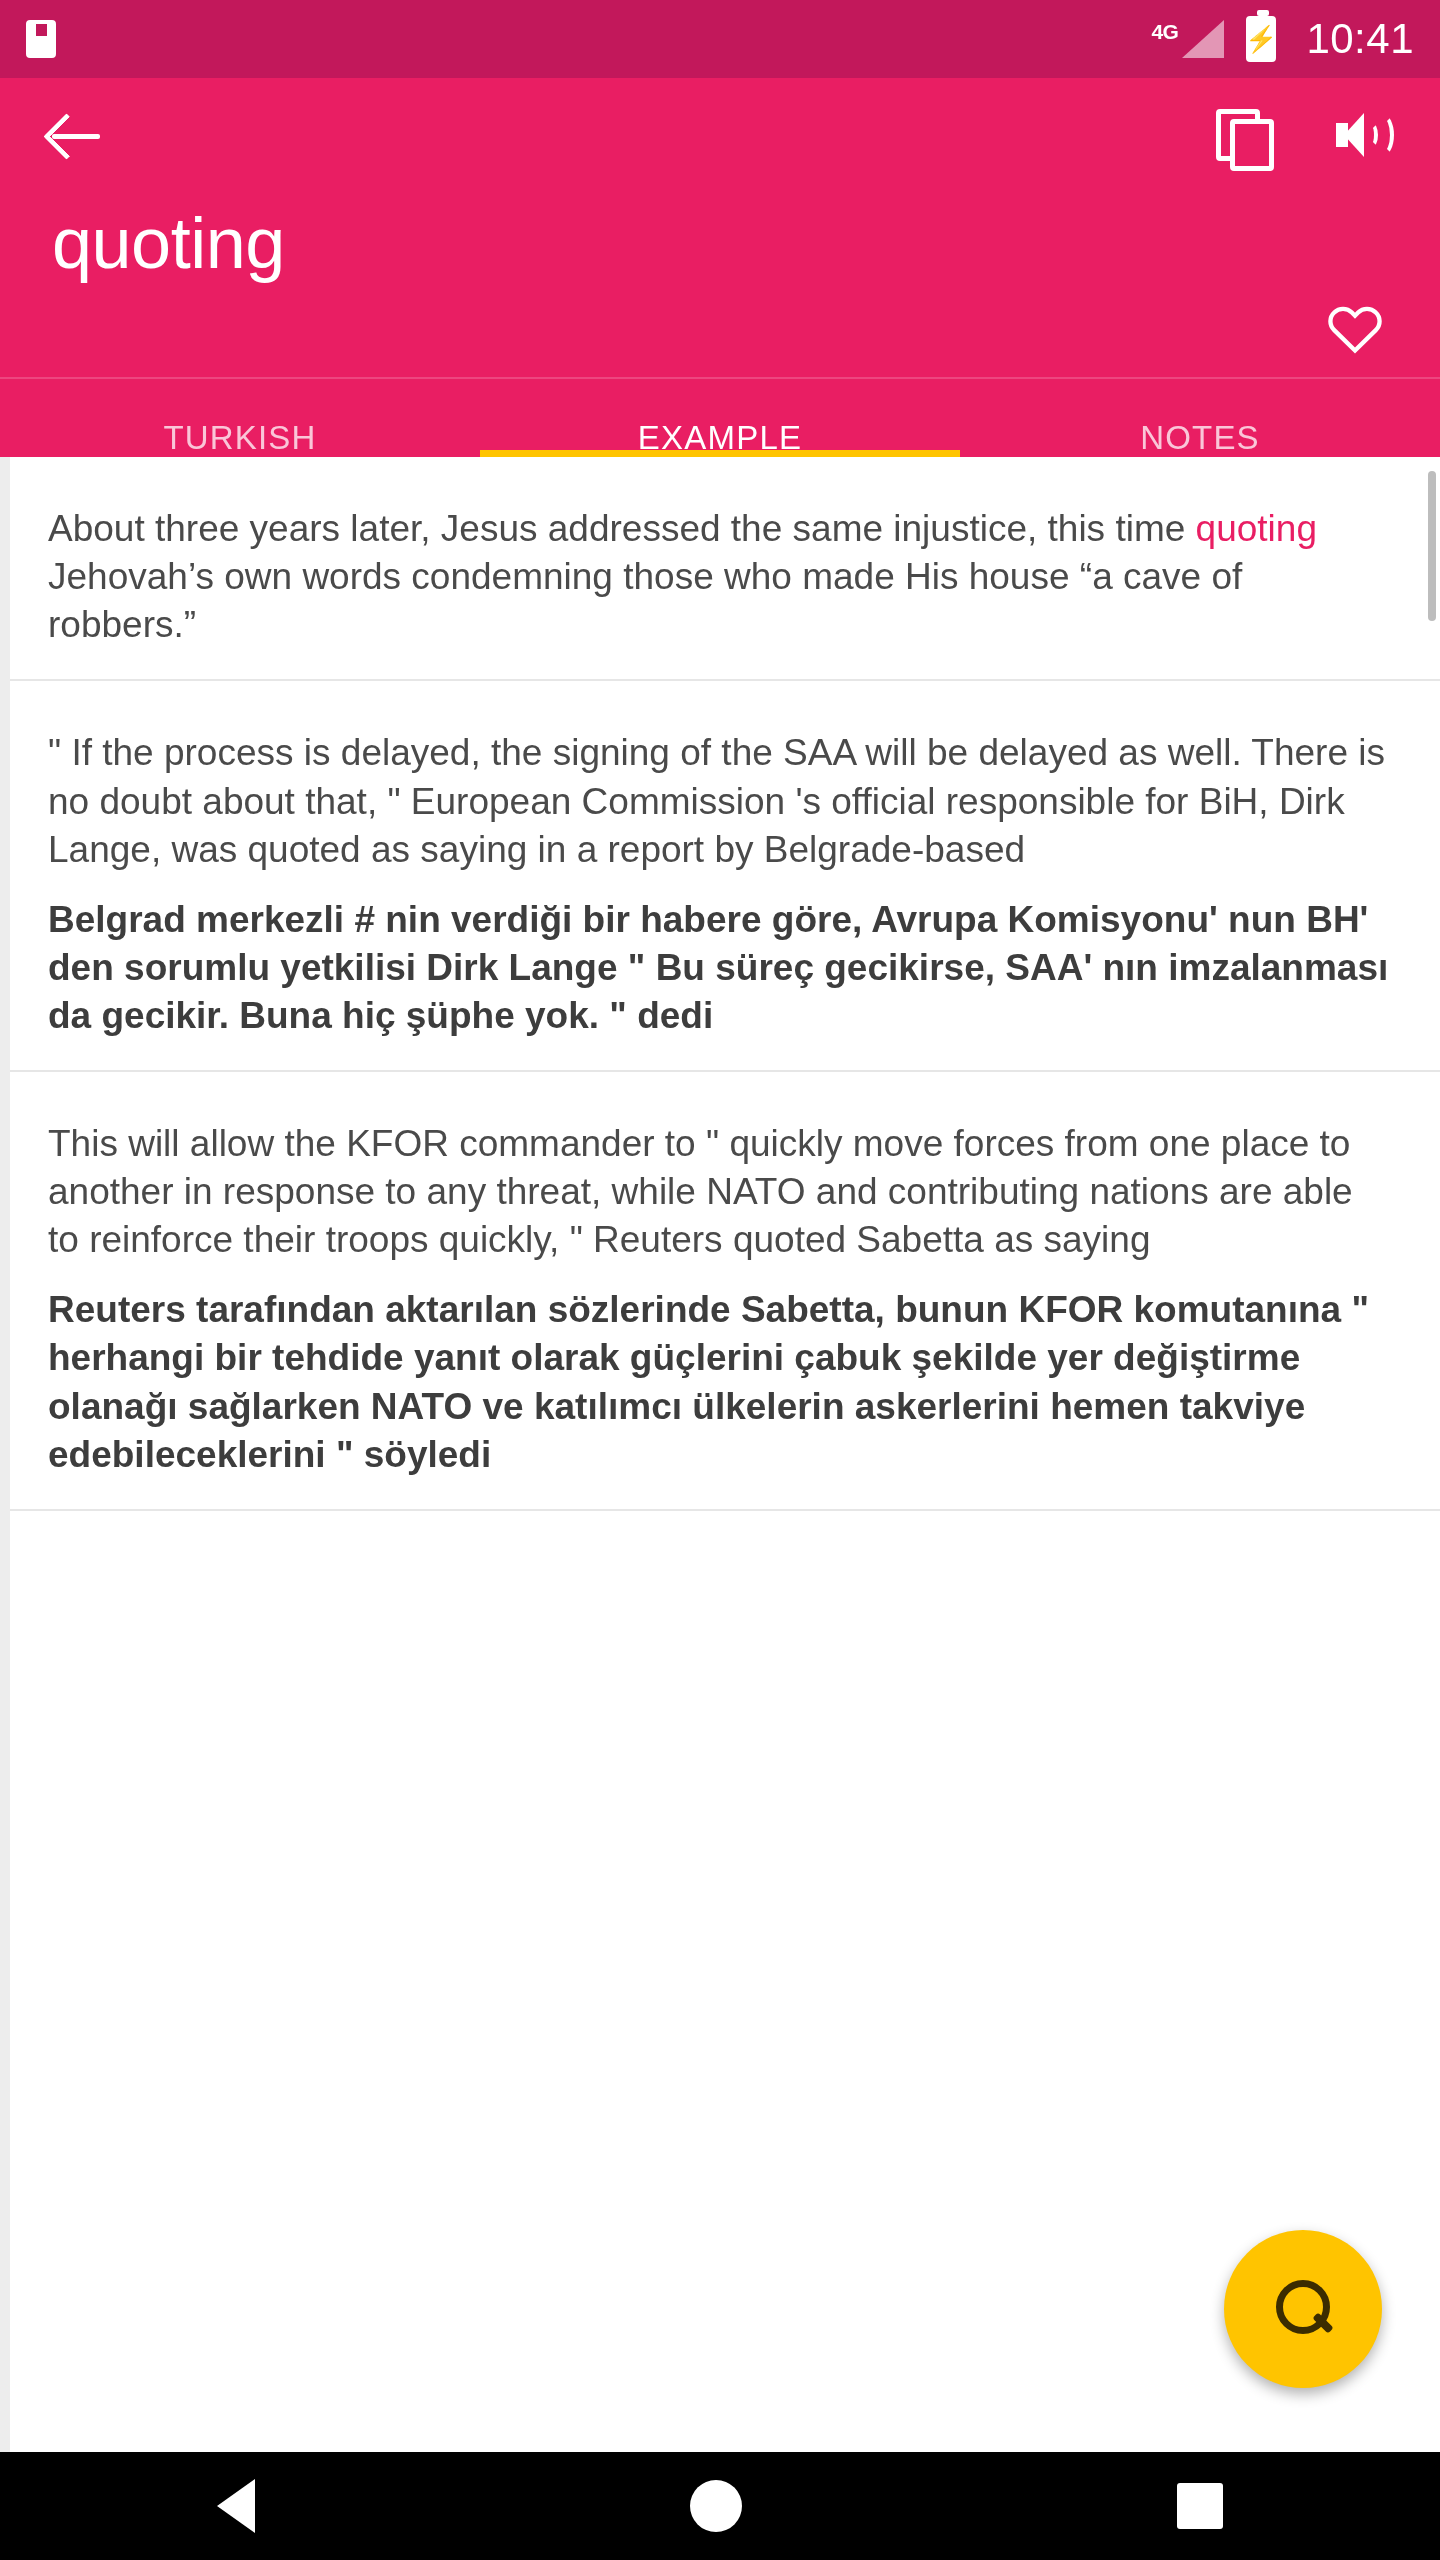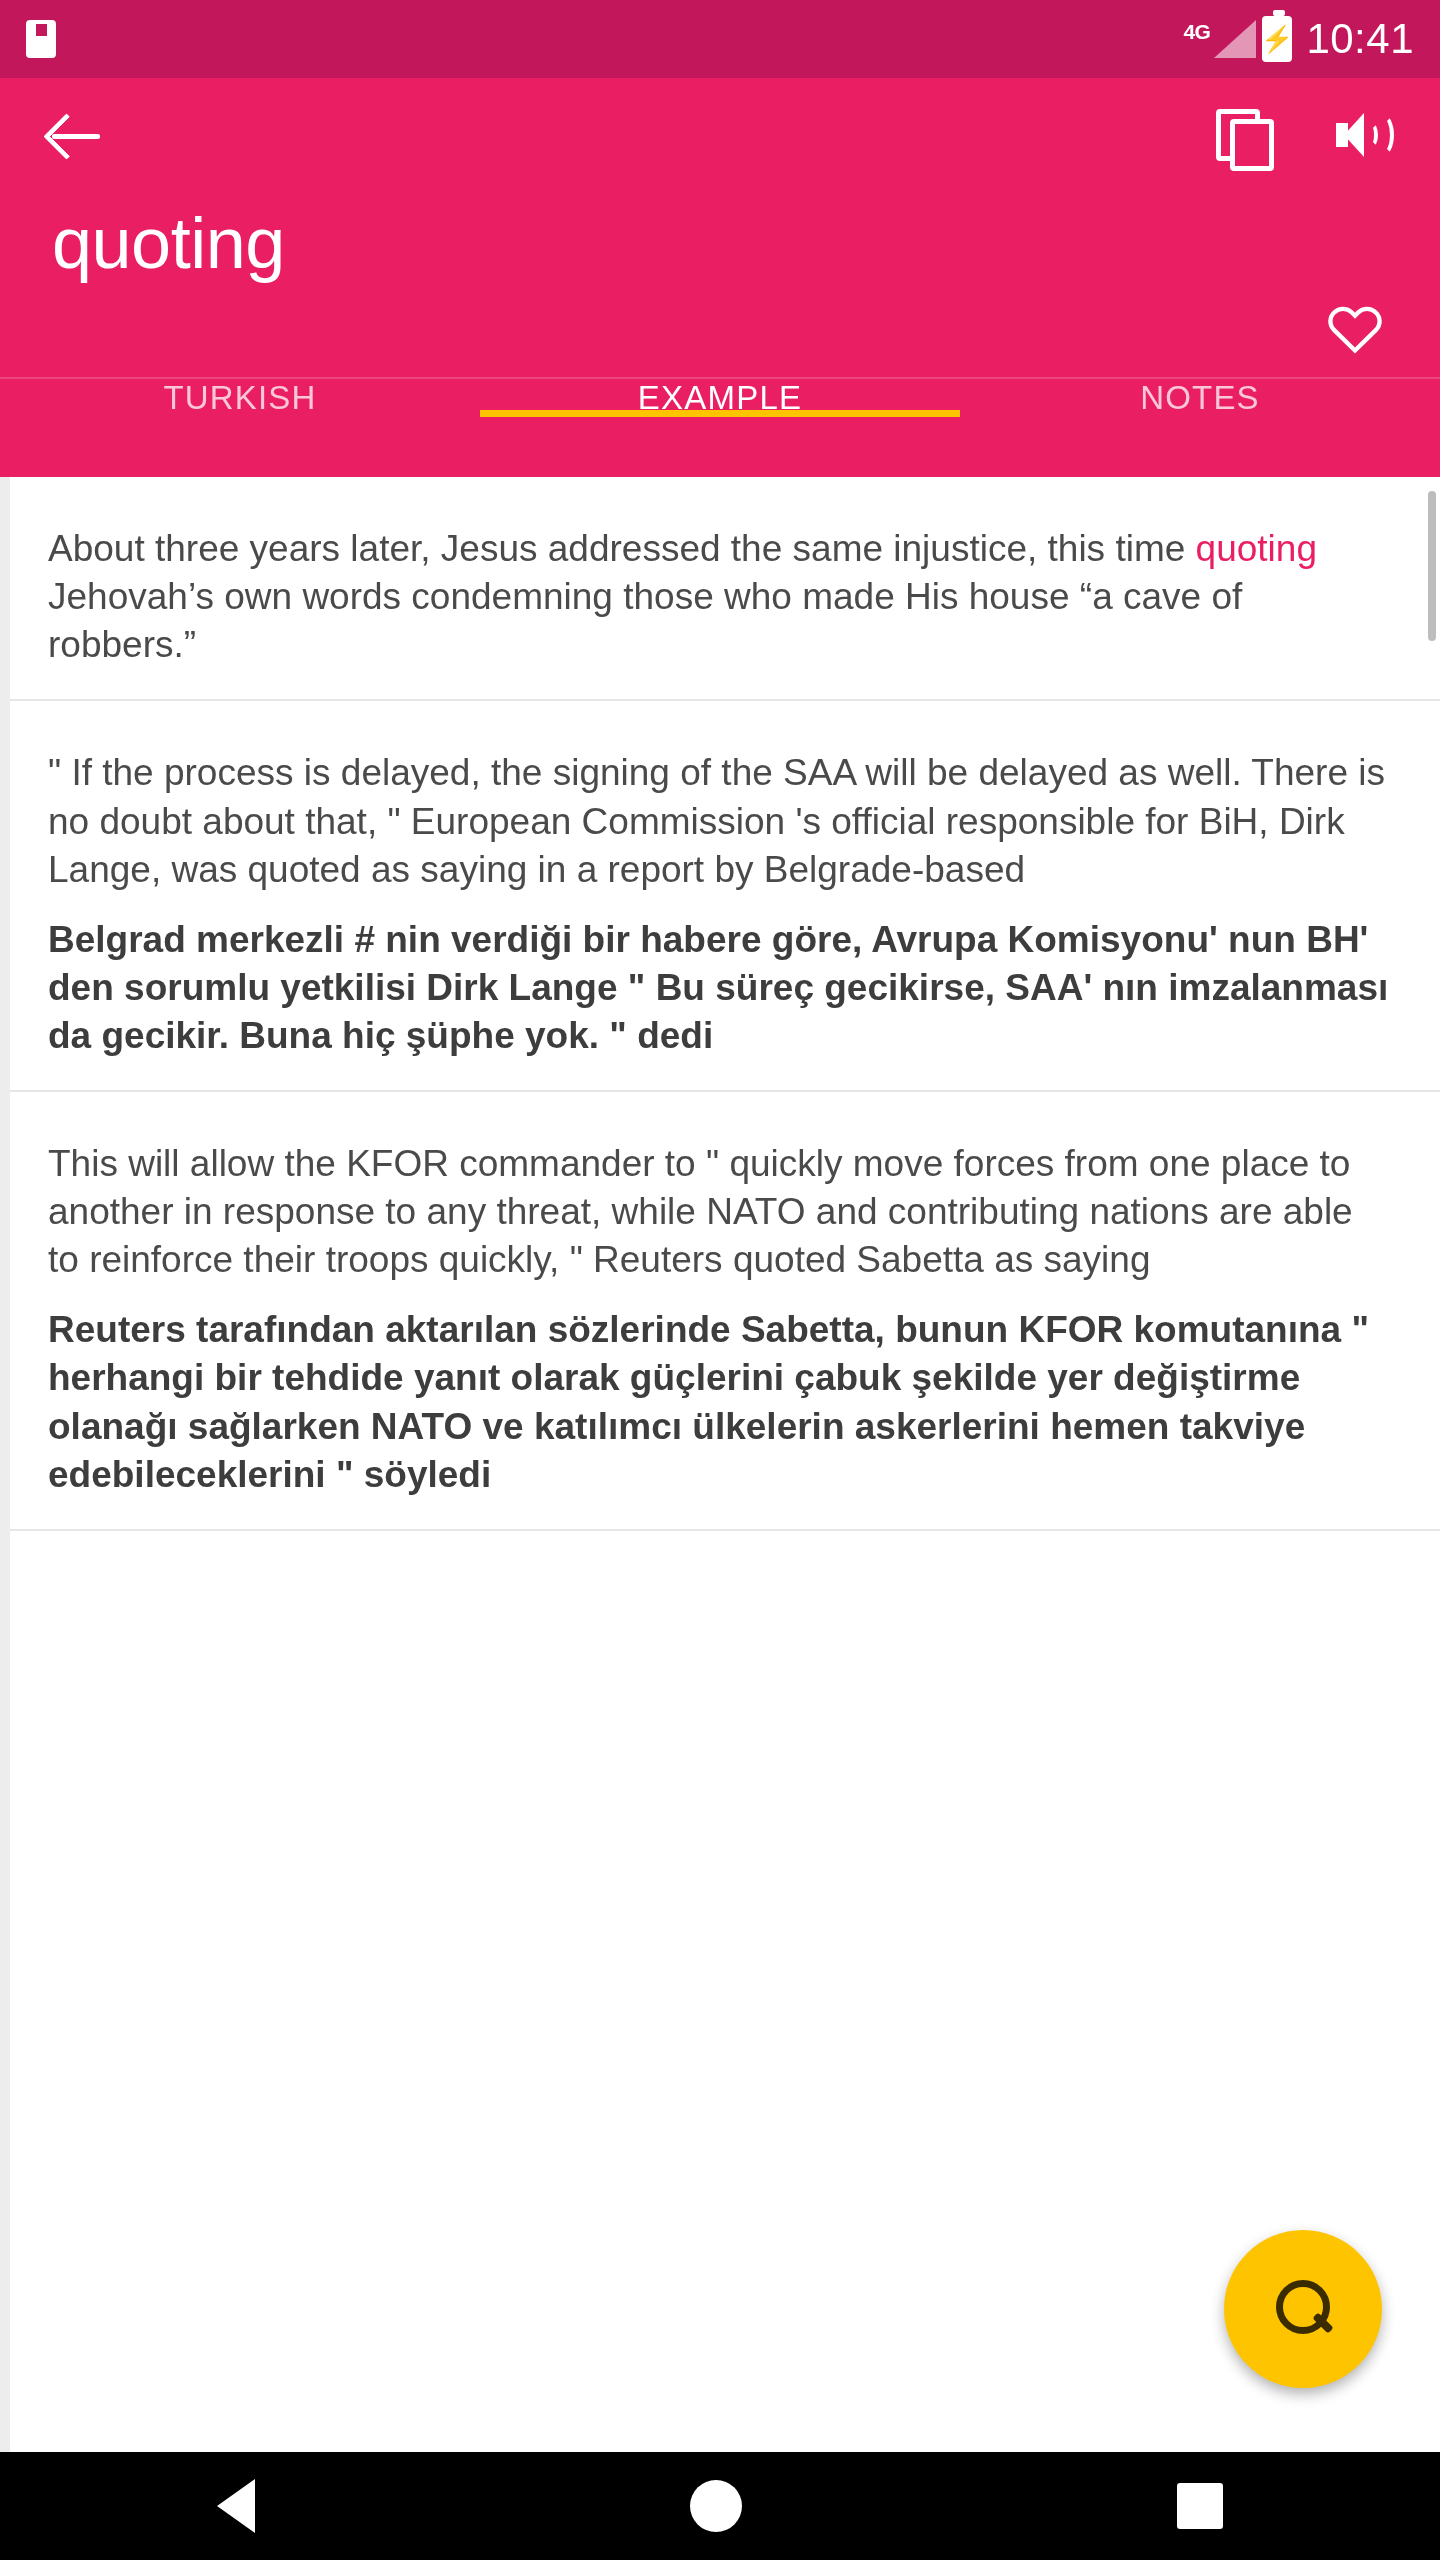--- a/index.html
+++ b/index.html
@@ -11,21 +11,21 @@
   }
   #app { position:relative; width:1440px; height:2560px; display:flex; flex-direction:column; }
 
   
   .statusbar {
     height:78px; background:#c2185b; flex:0 0 78px;
     display:flex; align-items:center; padding:0 26px;
     color:#ffffff;
   }
   .statusbar .sb-left { display:flex; align-items:center; gap:14px; }
-  .statusbar .sb-right { margin-left:auto; display:flex; align-items:center; gap:6px; }
+  .statusbar .sb-right { margin-left:auto; display:flex; align-items:center; gap:22px; }
   .sd-icon {
     width:30px; height:38px; border:4px solid #fff; border-radius:4px;
     position:relative; background:#fff;
   }
   .sd-icon::after{
     content:""; position:absolute; left:6px; top:-0px; width:8px; height:12px;
     background:#c2185b;
   }
   .sd-icon::before{
     content:""; position:absolute; right:5px; top:0px; width:7px; height:12px;
@@ -98,21 +98,21 @@
   .headword {
     font-size:72px; font-weight:400; padding:12px 52px 0 52px; letter-spacing:-0.5px;
     line-height:1.1;
   }
   .fav-row { display:flex; justify-content:flex-end; padding:18px 56px 22px 0; }
   .heart-icon { width:58px; height:54px; position:relative; }
   .heart-icon svg { display:block; }
 
   
   .tabs {
-    display:flex; background:#e91e63; height:100px; align-items:flex-start;
+    display:flex; background:#e91e63; height:80px; align-items:flex-end;
     border-top:2px solid rgba(255,255,255,0.18);
   }
   .tab {
     flex:1; display:flex; align-items:center; justify-content:center;
     color:rgba(255,255,255,0.75); font-size:33px; letter-spacing:1.2px;
     position:relative; cursor:pointer;
   }
   .tab.active { color:#ffffff; font-weight:500; }
   .tab.active::after{
     content:""; position:absolute; bottom:0; left:0; right:0; height:7px; background:#ffc400;

